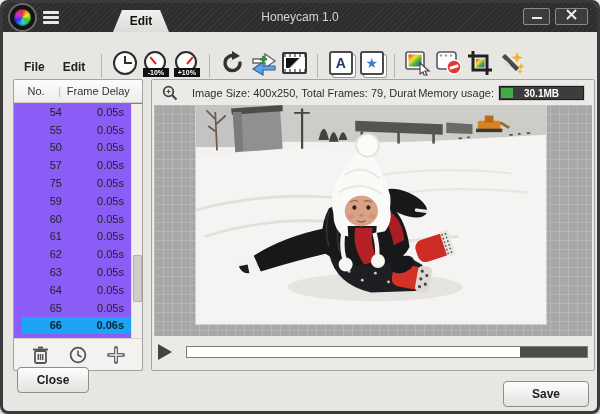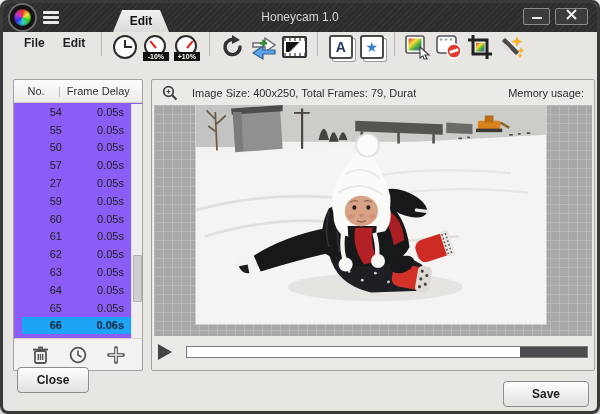--- a/index.html
+++ b/index.html
@@ -18,21 +18,21 @@
     clip-path:polygon(9px 0,calc(100% - 9px) 0,100% 100%,0 100%);text-align:center;}
   .tab.rec{left:60px;width:52px;background:linear-gradient(#b6b6b6,#8f8f8f);color:#222;}
   .tab.edit{left:110px;width:56px;background:linear-gradient(#f2f1ef,#dddbd8);color:#111;}
   .win-title{position:absolute;left:0;right:0;top:0;height:29px;line-height:29px;text-align:center;
     color:#d6d6d6;font-size:12px;pointer-events:none;}
   .winbtn{position:absolute;top:5px;height:17px;background:#3c3c3c;border:1px solid #8a8a8a;border-radius:2px;
     color:#e8e8e8;text-align:center;line-height:14px;font-size:12px;cursor:pointer;}
   .winbtn.min{left:520px;width:27px;}
   .winbtn.close{left:552px;width:33px;}
   
-  .toolbar{position:absolute;left:0;top:29px;right:0;height:46px;display:flex;align-items:flex-start;padding-left:12px;}
+  .toolbar{position:absolute;left:0;top:29px;right:0;height:46px;display:flex;align-items:flex-end;padding-left:12px;}
   .menu-item{font-size:12px;font-weight:bold;color:#222;padding:4px 9px;cursor:pointer;border-radius:3px;}
   .tsep{width:1px;height:24px;background:#b9b7b4;margin:0 7px;}
   .tbtn{width:29px;height:30px;display:flex;align-items:center;justify-content:center;cursor:pointer;position:relative;margin:0 1px;}
   .gauge{position:relative;width:24px;height:24px;}
   .gauge .dial{width:22px;height:22px;border-radius:50%;background:radial-gradient(#fff 55%,#ddd);border:2.5px solid #2c2c2c;}
   .gauge .needle{position:absolute;left:11px;top:4px;width:2px;height:9px;background:#d22;transform-origin:bottom center;}
   .gauge.down .needle{transform:rotate(-40deg);}
   .gauge.up .needle{transform:rotate(40deg);}
   .gauge .badge{position:absolute;left:-1px;bottom:-2px;width:26px;height:9px;background:#111;color:#fff;
     font-size:7px;font-weight:bold;line-height:9px;text-align:center;letter-spacing:0;}
@@ -234,21 +234,21 @@
   </div>
         <div class="frame-row">
     <span class="no">50</span>
     <span class="delay">0.05s</span>
   </div>
         <div class="frame-row">
     <span class="no">57</span>
     <span class="delay">0.05s</span>
   </div>
         <div class="frame-row">
-    <span class="no">27</span>
+    <span class="no">75</span>
     <span class="delay">0.05s</span>
   </div>
         <div class="frame-row">
     <span class="no">59</span>
     <span class="delay">0.05s</span>
   </div>
         <div class="frame-row">
     <span class="no">60</span>
     <span class="delay">0.05s</span>
   </div>
@@ -312,20 +312,24 @@
 
   <div class="main-panel">
     <div class="info-bar">
       <svg width="16" height="16" viewBox="0 0 16 16">
         <circle cx="6.5" cy="6.5" r="4.8" fill="none" stroke="#444" stroke-width="1.8"></circle>
         <line x1="10" y1="10" x2="14.5" y2="14.5" stroke="#444" stroke-width="2.2"></line>
         <path d="M4.5 6.5 h4 M6.5 4.5 v4" stroke="#444" stroke-width="1.2"></path>
       </svg>
       <span class="info-text">Image Size: 400x250, Total Frames: 79, Durat</span>
       <span class="mem-label">Memory usage:</span>
+      <div class="mem-bar">
+        <div class="mem-fill" style="width: 14%;"></div>
+        <div class="mem-text">30.1MB</div>
+      </div>
     </div>
 
     <div class="viewport">
       <svg class="photo" viewBox="0 0 400 250" preserveAspectRatio="none">
 
         <rect x="0" y="0" width="400" height="250" fill="#f3f2f0"></rect>
 
         <rect x="0" y="0" width="400" height="42" fill="#ccccc8"></rect>
         <rect x="0" y="0" width="90" height="48" fill="#c3c4c2"></rect>
 

